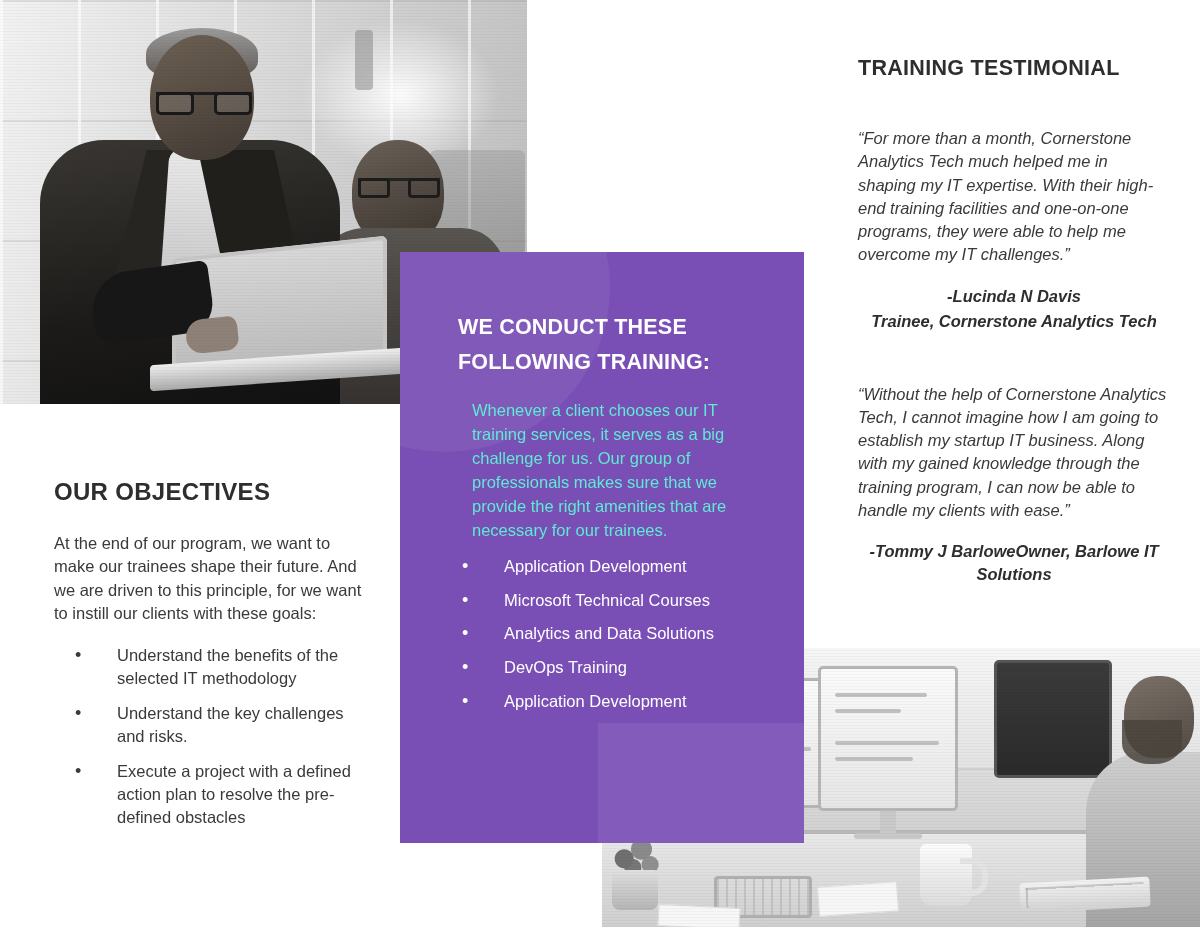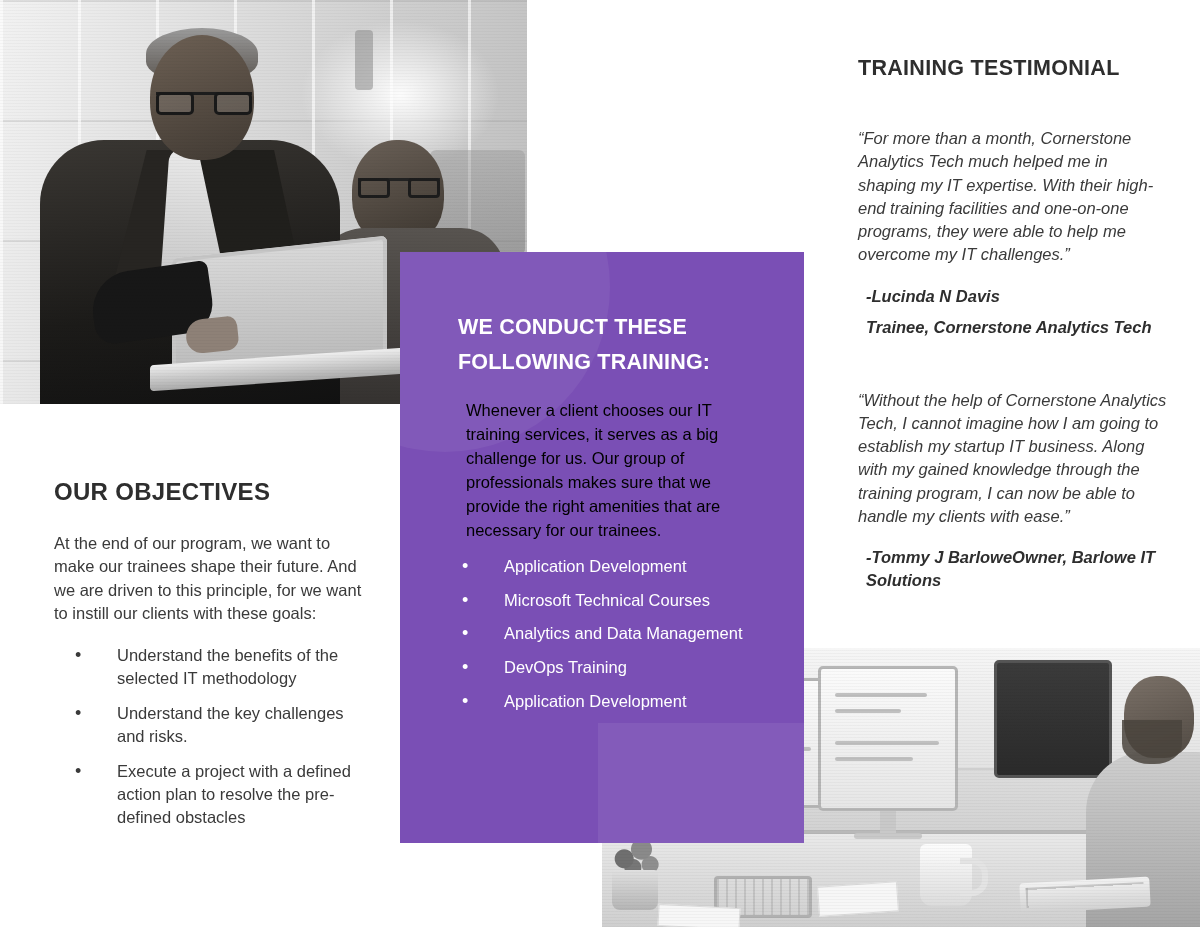--- a/index.html
+++ b/index.html
@@ -394,23 +394,23 @@
   .purple-title {
     font-size: 21.5px;
     font-weight: bold;
     color: #ffffff;
     line-height: 1.62;
     letter-spacing: .2px;
     margin: 0 0 18px 0;
   }
   .purple-body {
     font-size: 16.5px;
-    color: #000000;
+    color: #5eead4;
     line-height: 1.46;
-    margin: 0 0 14px 8px;
+    margin: 0 0 14px 14px;
     max-width: 312px;
   }
   ul.purple-list {
     list-style: none;
     margin: 0;
     padding: 0;
   }
   ul.purple-list li {
     position: relative;
     font-size: 16.5px;
@@ -488,22 +488,22 @@
     color: #3a3a3a;
     line-height: 1.41;
     margin: 0 0 18px 0;
   }
   .attrib {
     font-size: 16.5px;
     font-style: italic;
     font-weight: bold;
     color: #2e2e2e;
     line-height: 1.4;
-    text-align: left;
-    margin: 8px;
+    text-align: center;
+    margin: 2px;
   }
   .testimonial-block { margin-bottom: 50px; }
   .testimonial-block:last-child { margin-bottom: 0; }
 </style>
 </head>
 <body>
 
 <div class="page">
 
   <div class="photo-top">
@@ -570,21 +570,21 @@
 
   <section class="purple-panel">
     <div class="deco-circle"></div>
     <div class="deco-block"></div>
     <div class="purple-content">
       <h2 class="purple-title">WE CONDUCT THESE FOLLOWING TRAINING:</h2>
       <p class="purple-body">Whenever a client chooses our IT training services, it serves as a big challenge for us. Our group of professionals makes sure that we provide the right amenities that are necessary for our trainees.</p>
       <ul class="purple-list">
         <li>Application Development</li>
         <li>Microsoft Technical Courses</li>
-        <li>Analytics and Data Management</li>
+        <li>Analytics and Data Solutions</li>
         <li>DevOps Training</li>
         <li>Application Development</li>
       </ul>
     </div>
   </section>
 
   <section class="objectives">
     <h2 class="obj-title">OUR OBJECTIVES</h2>
     <p class="obj-body">At the end of our program, we want to make our trainees shape their future. And we are driven to this principle, for we want to instill our clients with these goals:</p>
     <ul class="obj-list">

